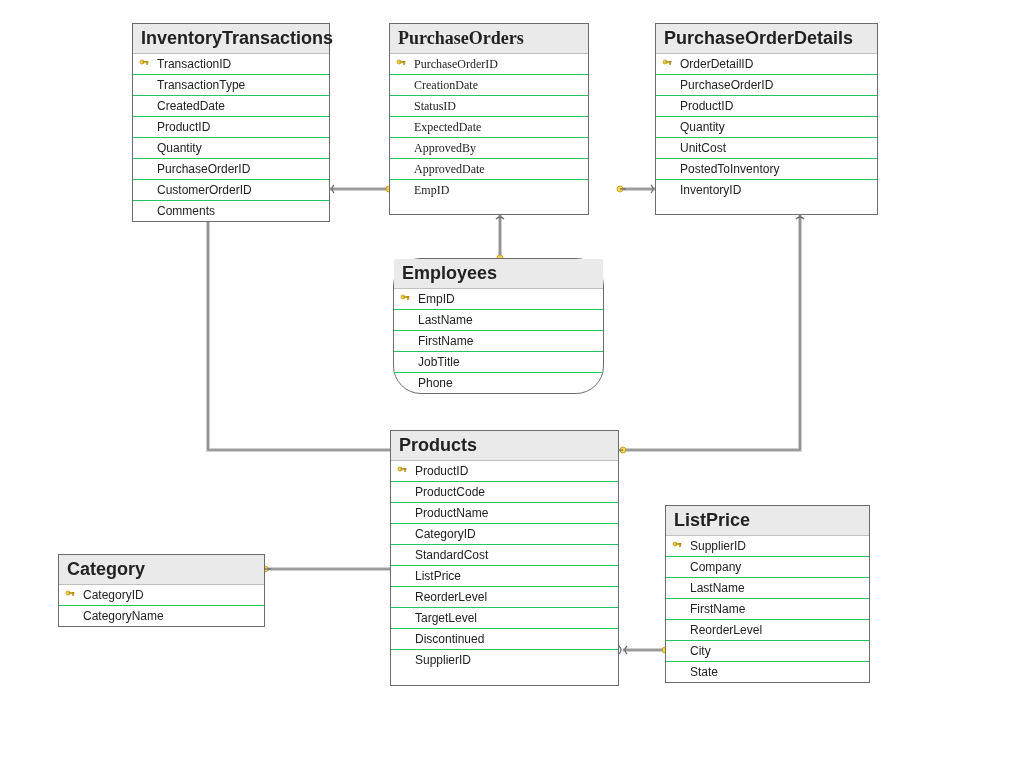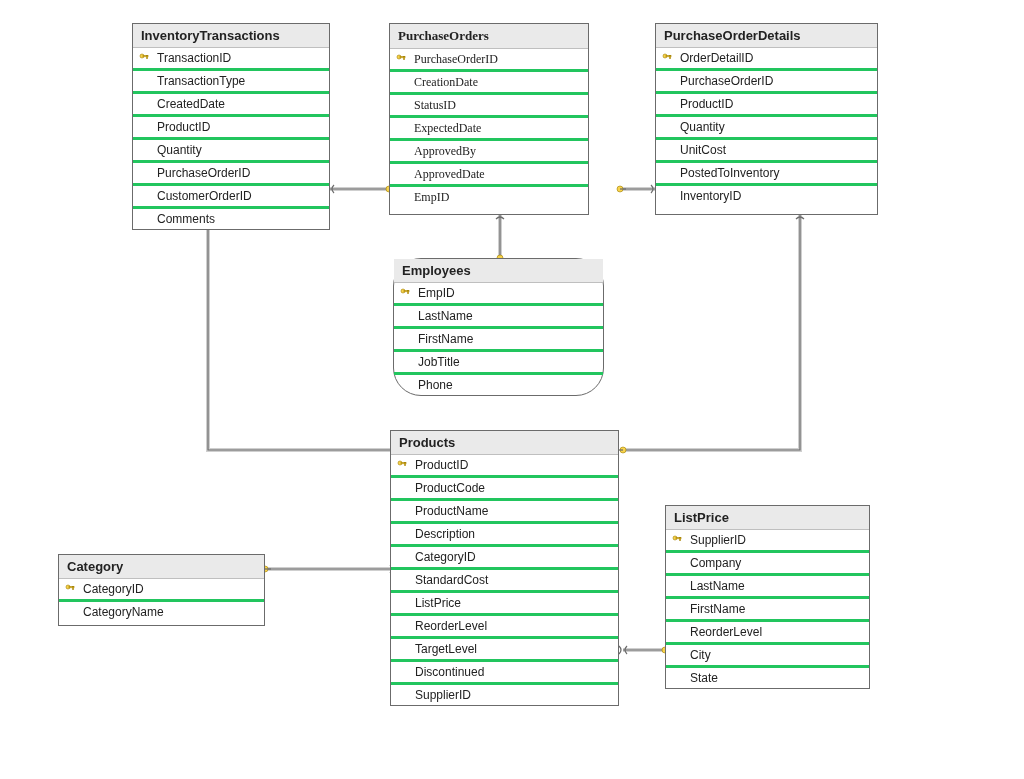--- a/index.html
+++ b/index.html
@@ -24,31 +24,31 @@
     background: #ffffff;
     border: 1px solid #6b6b6b;
     box-shadow: 0 0 0 0 rgba(0,0,0,0);
     box-sizing: border-box;
   }
   .entity-header {
     background: #eaeaea;
     border-bottom: 1px solid #bfbfbf;
     padding: 4px 8px;
     font-weight: 600;
-    font-size: 13px;
+    font-size: 18px;
   }
   .entity-body {
     display: flex;
     flex-direction: column;
   }
   .row {
     display: flex;
     align-items: center;
     height: 20px;
-    border-bottom: 3px solid #22c55e;
+    border-bottom: 1px solid #22c55e;
     padding: 0 6px 0 4px;
   }
   .row:last-child { border-bottom: none; }
   .key-cell {
     width: 14px;
     display: flex;
     justify-content: center;
     align-items: center;
   }
   .field-name {
@@ -333,24 +333,20 @@
           <div class="row">
             <span class="key-cell pk"></span>
             <span class="field-name">ProductCode</span>
           </div>
           <div class="row">
             <span class="key-cell pk"></span>
             <span class="field-name">ProductName</span>
           </div>
           <div class="row">
             <span class="key-cell pk"></span>
-            <span class="field-name">Description</span>
-          </div>
-          <div class="row">
-            <span class="key-cell pk"></span>
             <span class="field-name">CategoryID</span>
           </div>
           <div class="row">
             <span class="key-cell pk"></span>
             <span class="field-name">StandardCost</span>
           </div>
           <div class="row">
             <span class="key-cell pk"></span>
             <span class="field-name">ListPrice</span>
           </div>

